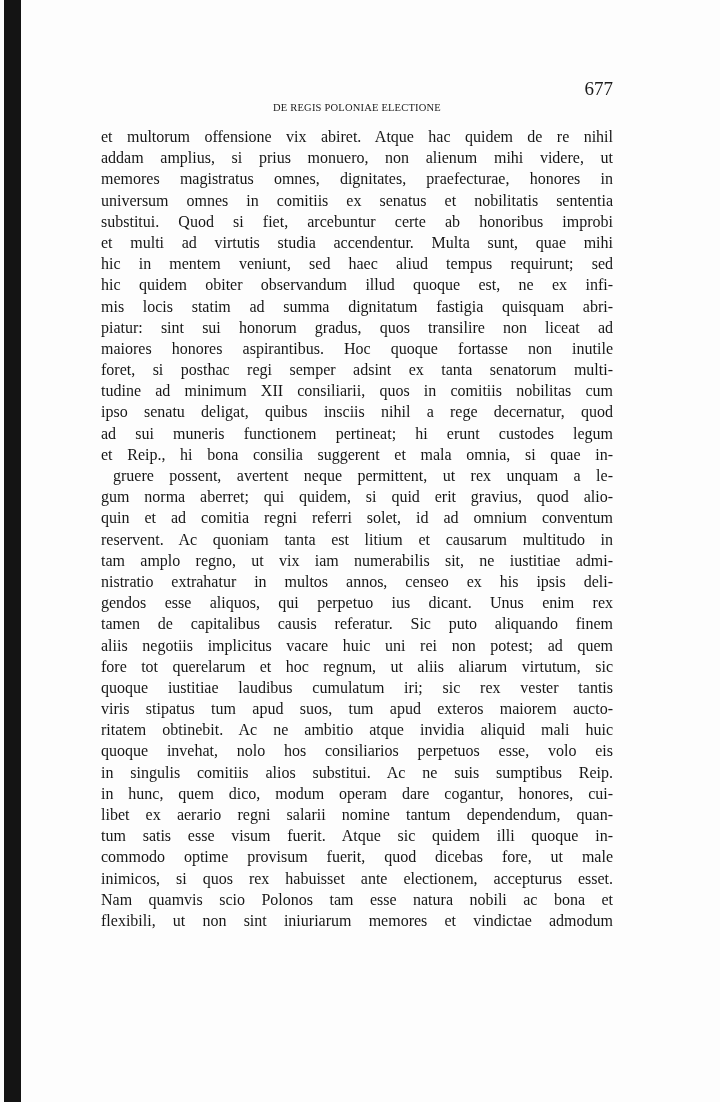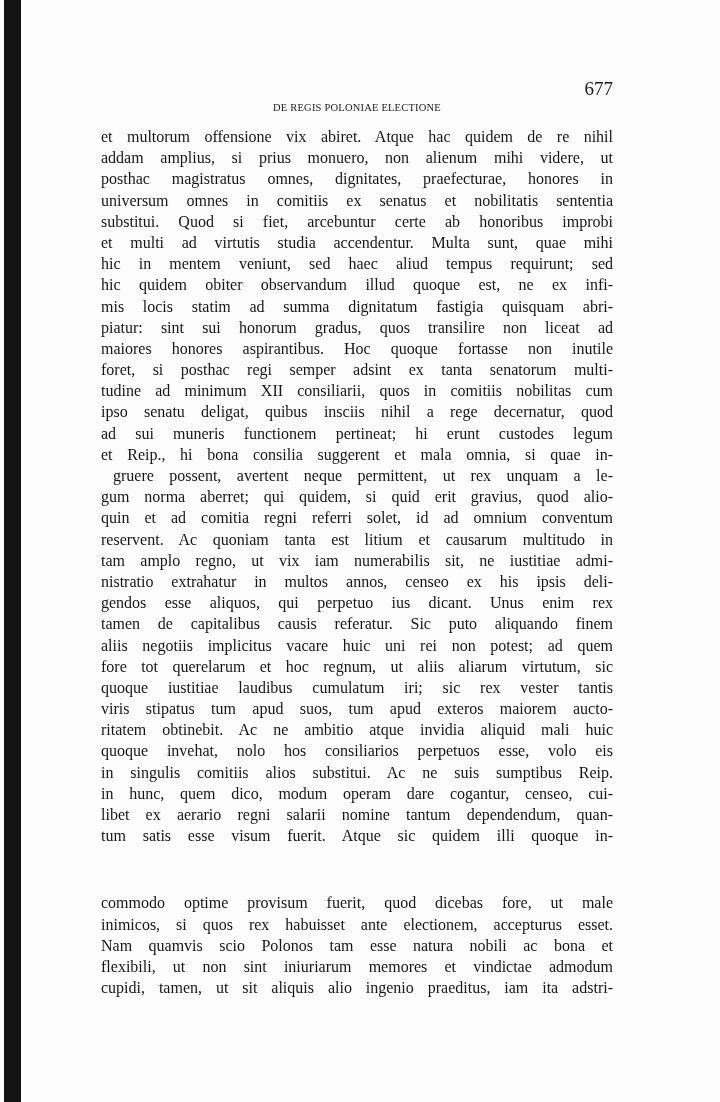--- a/index.html
+++ b/index.html
@@ -76,21 +76,21 @@
 <div class="binding-edge"></div>
 
 <div class="page">
   <div class="running-head">
     <div class="running-title">DE REGIS POLONIAE ELECTIONE</div>
     <div class="page-number">677</div>
   </div>
   <div class="body-text" id="body-text">
       <span class="line" style="white-space: normal; overflow: hidden;">et multorum offensione vix abiret. Atque hac quidem de re nihil</span>
       <span class="line" style="white-space: normal; overflow: hidden;">addam amplius, si prius monuero, non alienum mihi videre, ut</span>
-      <span class="line" style="white-space: normal; overflow: hidden;">posthac magistratus omnes, dignitates, praefecturae, honores in</span>
+      <span class="line" style="white-space: normal; overflow: hidden;">memores magistratus omnes, dignitates, praefecturae, honores in</span>
       <span class="line" style="white-space: normal; overflow: hidden;">universum omnes in comitiis ex senatus et nobilitatis sententia</span>
       <span class="line" style="white-space: normal; overflow: hidden;">substitui. Quod si fiet, arcebuntur certe ab honoribus improbi</span>
       <span class="line" style="white-space: normal; overflow: hidden;">et multi ad virtutis studia accendentur. Multa sunt, quae mihi</span>
       <span class="line" style="white-space: normal; overflow: hidden;">hic in mentem veniunt, sed haec aliud tempus requirunt; sed</span>
       <span class="line" style="white-space: normal; overflow: hidden;">hic quidem obiter observandum illud quoque est, ne ex infi-</span>
       <span class="line" style="white-space: normal; overflow: hidden;">mis locis statim ad summa dignitatum fastigia quisquam abri-</span>
       <span class="line" style="white-space: normal; overflow: hidden;">piatur: sint sui honorum gradus, quos transilire non liceat ad</span>
       <span class="line" style="white-space: normal; overflow: hidden;">maiores honores aspirantibus. Hoc quoque fortasse non inutile</span>
       <span class="line" style="white-space: normal; overflow: hidden;">foret, si posthac regi semper adsint ex tanta senatorum multi-</span>
       <span class="line" style="white-space: normal; overflow: hidden;">tudine ad minimum XII consiliarii, quos in comitiis nobilitas cum</span>
@@ -105,22 +105,21 @@
       <span class="line" style="white-space: normal; overflow: hidden;">nistratio extrahatur in multos annos, censeo ex his ipsis deli-</span>
       <span class="line" style="white-space: normal; overflow: hidden;">gendos esse aliquos, qui perpetuo ius dicant. Unus enim rex</span>
       <span class="line" style="white-space: normal; overflow: hidden;">tamen de capitalibus causis referatur. Sic puto aliquando finem</span>
       <span class="line" style="white-space: normal; overflow: hidden;">aliis negotiis implicitus vacare huic uni rei non potest; ad quem</span>
       <span class="line" style="white-space: normal; overflow: hidden;">fore tot querelarum et hoc regnum, ut aliis aliarum virtutum, sic</span>
       <span class="line" style="white-space: normal; overflow: hidden;">quoque iustitiae laudibus cumulatum iri; sic rex vester tantis</span>
       <span class="line" style="white-space: normal; overflow: hidden;">viris stipatus tum apud suos, tum apud exteros maiorem aucto-</span>
       <span class="line" style="white-space: normal; overflow: hidden;">ritatem obtinebit. Ac ne ambitio atque invidia aliquid mali huic</span>
       <span class="line" style="white-space: normal; overflow: hidden;">quoque invehat, nolo hos consiliarios perpetuos esse, volo eis</span>
       <span class="line" style="white-space: normal; overflow: hidden;">in singulis comitiis alios substitui. Ac ne suis sumptibus Reip.</span>
-      <span class="line" style="white-space: normal; overflow: hidden;">in hunc, quem dico, modum operam dare cogantur, censeo, cui-</span>
+      <span class="line" style="white-space: normal; overflow: hidden;">in hunc, quem dico, modum operam dare cogantur, honores, cui-</span>
       <span class="line" style="white-space: normal; overflow: hidden;">libet ex aerario regni salarii nomine tantum dependendum, quan-</span>
       <span class="line" style="white-space: normal; overflow: hidden;">tum satis esse visum fuerit. Atque sic quidem illi quoque in-</span>
-      <span class="line" style="white-space: normal; overflow: hidden; margin-top: 46px;">commodo optime provisum fuerit, quod dicebas fore, ut male</span>
+      <span class="line" style="white-space: normal; overflow: hidden;">commodo optime provisum fuerit, quod dicebas fore, ut male</span>
       <span class="line" style="white-space: normal; overflow: hidden;">inimicos, si quos rex habuisset ante electionem, accepturus esset.</span>
       <span class="line" style="white-space: normal; overflow: hidden;">Nam quamvis scio Polonos tam esse natura nobili ac bona et</span>
       <span class="line" style="white-space: normal; overflow: hidden;">flexibili, ut non sint iniuriarum memores et vindictae admodum</span>
-      <span class="line last" style="white-space: normal; overflow: hidden;">cupidi, tamen, ut sit aliquis alio ingenio praeditus, iam ita adstri-</span>
     </div>
 </div>
 
 </body></html>

